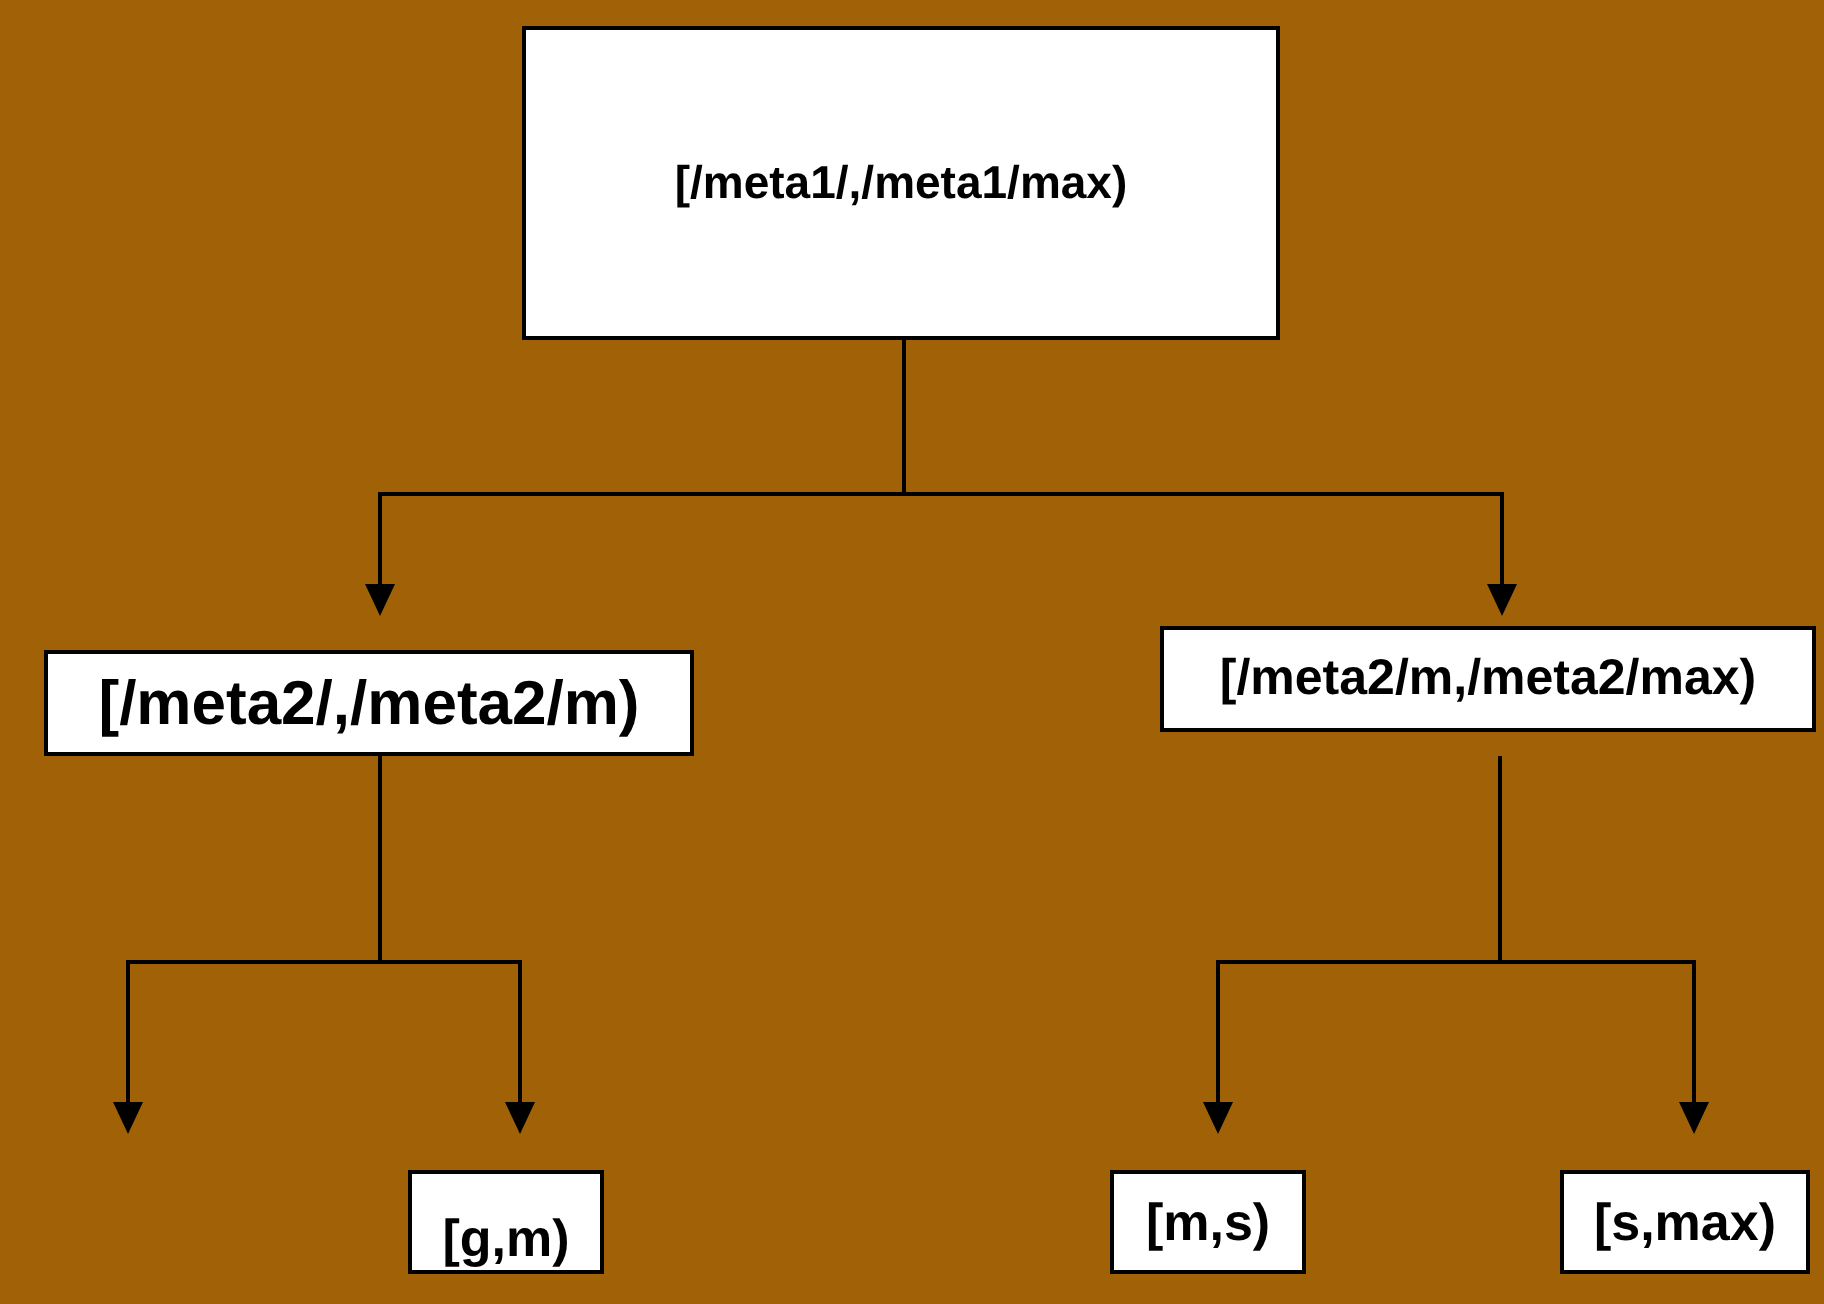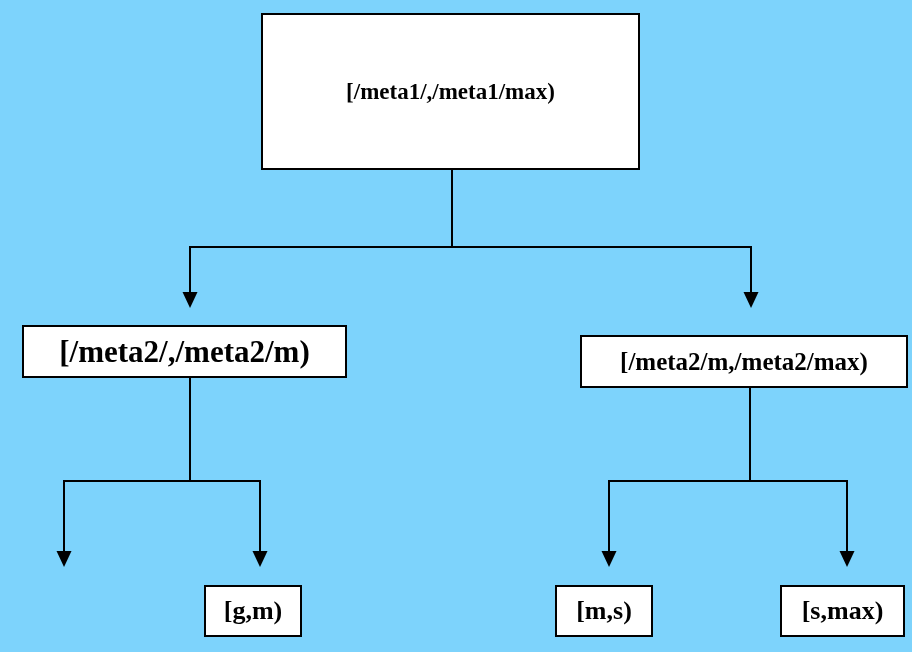--- a/index.html
+++ b/index.html
@@ -1,41 +1,41 @@
 <!DOCTYPE html>
 <html><head>
 <meta charset="utf-8">
 <style>
   * { margin: 0; padding: 0; box-sizing: border-box; }
   html, body { background: #ffffff; }
   .stage {
     position: relative;
     width: 912px;
     height: 652px;
-    background: #7dd3fc;
-    font-family: Liberation Serif, serif;
+    background: #a16207;
+    font-family: Liberation Sans, sans-serif;
     color: #000000;
     overflow: hidden;
   }
   .node {
     position: absolute;
     border: 2px solid #000000;
     background: #ffffff;
     display: flex;
     align-items: center;
     justify-content: center;
     font-weight: bold;
     white-space: nowrap;
   }
   .node-root  { left: 261px; top: 13px;  width: 379px; height: 157px; font-size: 23px; }
   .node-l2a   { left: 22px;  top: 325px; width: 325px; height: 53px;  font-size: 31px; }
-  .node-l2b   { left: 580px; top: 335px; width: 328px; height: 53px;  font-size: 25px; }
+  .node-l2b   { left: 580px; top: 313px; width: 328px; height: 53px;  font-size: 25px; }
   .node-leaf  { top: 585px; height: 52px; font-size: 26px; }
   .node-leaf1 { left: 8px;   width: 99px;  }
-  .node-leaf2 { left: 204px; width: 98px;  }
+  .node-leaf2 { left: 204px; width: 98px; align-items: flex-end;  }
   .node-leaf3 { left: 555px; width: 98px;  }
   .node-leaf4 { left: 780px; width: 125px; }
   svg.connectors {
     position: absolute;
     left: 0; top: 0;
     width: 912px;
     height: 652px;
     pointer-events: none;
   }
   svg.connectors path { stroke: #000000; stroke-width: 2; fill: none; }

